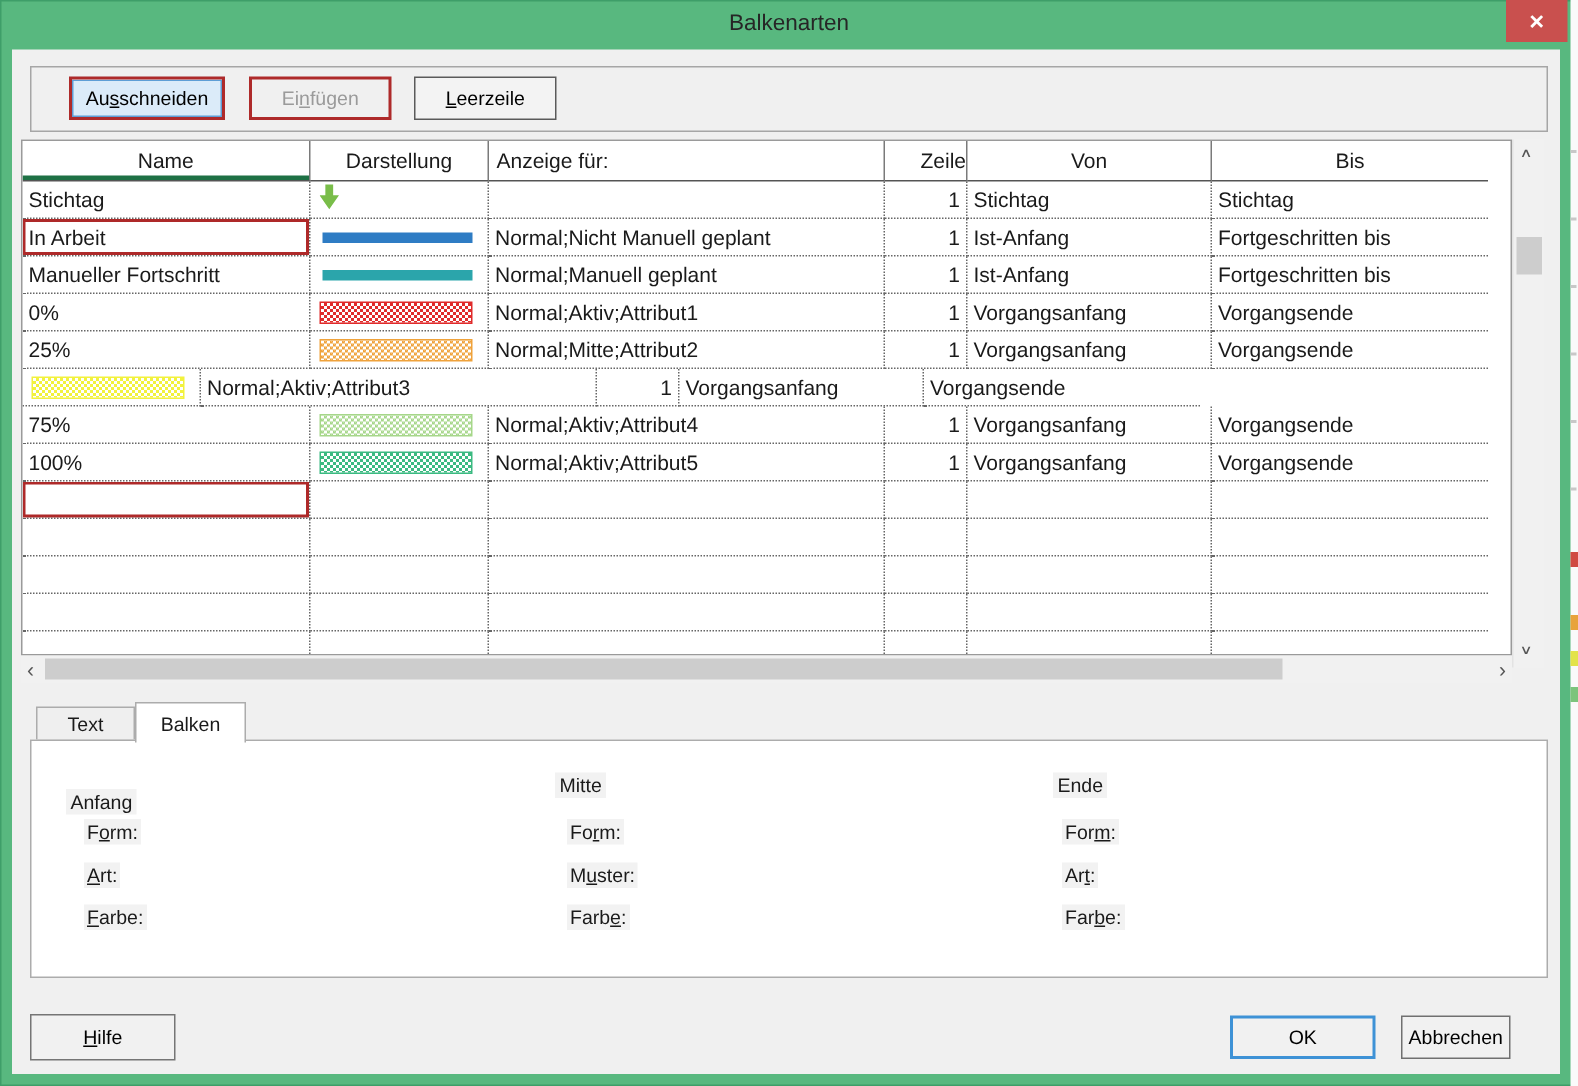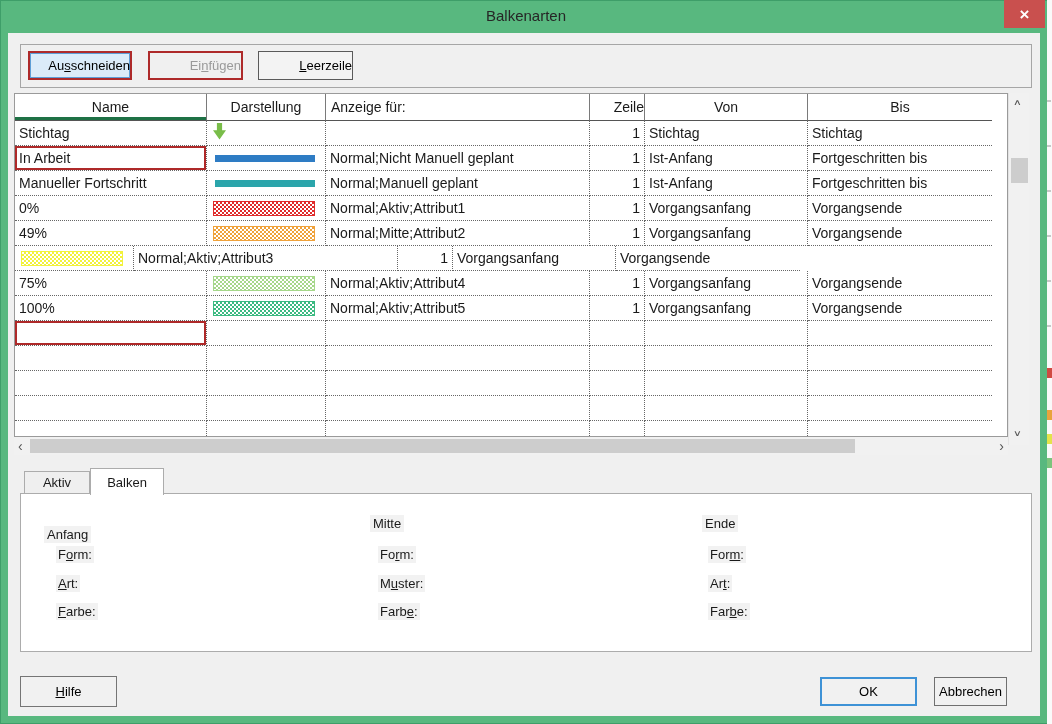--- a/index.html
+++ b/index.html
@@ -17,21 +17,21 @@
   .title { position:absolute; left:0; right:0; top:7px; text-align:center; font-size:15px; color:#262626; }
   .closebtn { position:absolute; left:1004px; top:0; width:41px; height:28px; background:#C9504E;
               display:flex; align-items:center; justify-content:center; cursor:default; }
   .closebtn span { color:#fff; font-size:17px; font-weight:bold; line-height:1; }
 
   
   .body { position:absolute; left:8px; top:33px; width:1032px; height:683px; background:#F0F0F0; }
 
   
   .toolbar { position:absolute; left:20px; top:44px; width:1012px; height:44px; border:1px solid #A6A6A6; background:#F0F0F0; }
-  .tbtn { position:absolute; top:51px; height:29px; font-size:13px; display:flex; align-items:center; justify-content:flex-end; }
+  .tbtn { position:absolute; top:51px; height:29px; font-size:13px; display:flex; align-items:center; justify-content:center;margin-left:18px; }
   .btn-cut   { left:28px;  width:104px; border:2px solid #AE2A2A; background:#DBEBF9; box-shadow: inset 0 0 0 1px #5E9ED6; }
   .btn-paste { left:148px; width:95px;  border:2px solid #AE2A2A; background:#F0F0F0; color:#9A9A9A; }
   .btn-blank { left:258px; width:95px;  border:1px solid #5A5A5A; background:#F3F3F3; }
   .u { text-decoration:underline; }
 
   
   .table { position:absolute; left:14px; top:93px; width:994px; height:344px; background:#fff; border:1px solid #9A9A9A; overflow:hidden; }
   .thead { display:flex; height:27px; font-size:14px; }
   .th { display:flex; align-items:center; justify-content:center; border-right:1px solid #7A7A7A; border-bottom:1px solid #555; position:relative; }
   .th.left { justify-content:flex-start; padding-left:5px; }
@@ -228,21 +228,21 @@
           </div>
       <div class="td c-von">
             <span class="cell-text">Vorgangsanfang</span>
           </div>
       <div class="td c-bis">
             <span class="cell-text">Vorgangsende</span>
           </div>
     </div>
         <div class="trow">
       <div class="td c-name">
-            <span class="cell-text">49%</span>
+            <span class="cell-text">25%</span>
           </div>
       <div class="td c-dar">
             <div class="bar bar-hatch" style="--c: #EFA23B;"></div>
           </div>
       <div class="td c-anz">
             <span class="cell-text">Normal;Mitte;Attribut2</span>
           </div>
       <div class="td c-zeile">
             <span class="cell-text">1</span>
           </div>
@@ -370,21 +370,21 @@
     <div class="vthumb"></div>
     <span class="scr-ico down">∨</span>
   </div>
   <div class="hscroll">
     <span class="scr-ico left">‹</span>
     <div class="hthumb"></div>
     <span class="scr-ico right">›</span>
   </div>
 
   <div class="tab tab-text">
-      <span>Aktiv</span>
+      <span>Text</span>
     </div>
   <div class="tab tab-balken">
       <span>Balken</span>
     </div>
 
   <div class="panel"></div>
 
   <div class="sec-title" style="left:44px;top:526px">Anfang</div>
   <div class="sec-line" style="left:95px;top:524px;width:263px"></div>
   <div class="sec-title" style="left:370px;top:515px">Mitte</div>

